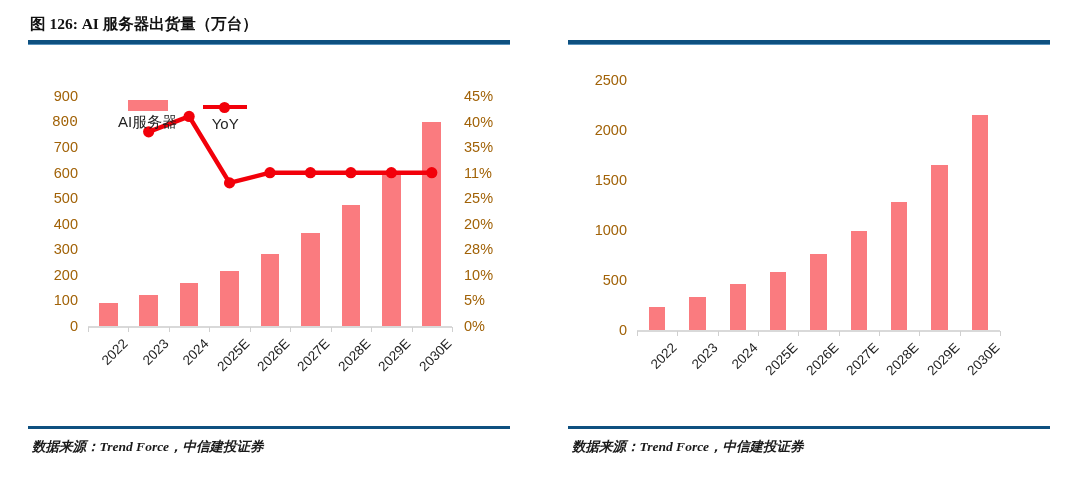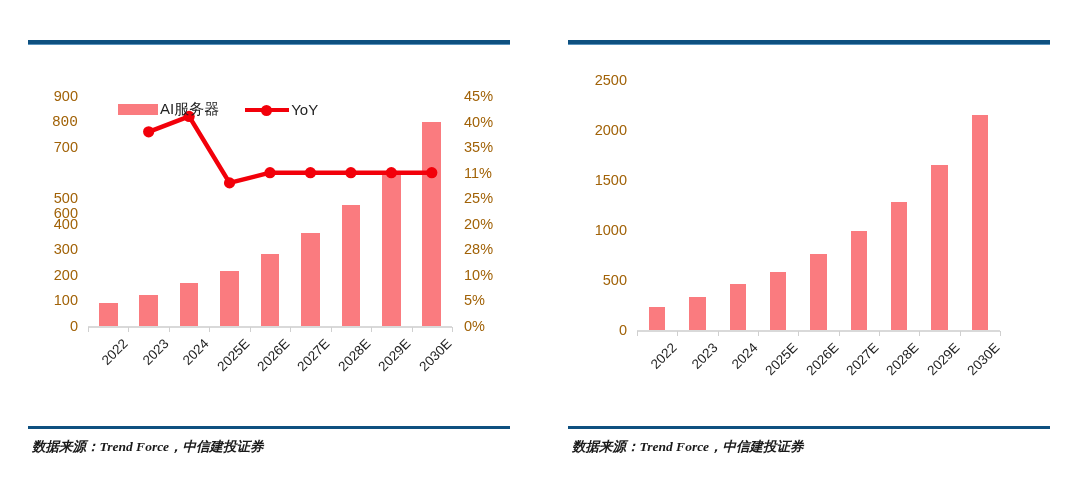--- a/index.html
+++ b/index.html
@@ -65,42 +65,43 @@
 
   
   .legend{position:absolute;display:flex;align-items:center;gap:6px;
           font-size:15px;color:#1f1f1f;white-space:nowrap;}
   .legend .swatch-bar{width:40px;height:11px;background:#FA7B7F;display:block;}
   .legend .swatch-line{position:relative;width:44px;height:12px;display:block;}
   .legend .swatch-line i{position:absolute;left:0;top:4px;width:44px;height:4.5px;
                           background:#F2000A;display:block;}
   .legend .swatch-line b{position:absolute;left:16px;top:1px;width:11px;height:11px;
                           border-radius:50%;background:#F2000A;display:block;}
-  .legend-item{display:flex;align-items:center;gap:2px;}
+  .legend-item{display:flex;align-items:center;gap:2px;flex-direction:column;}
 
   svg{display:block;overflow:visible;}
 </style>
 </head>
 <body>
 
 <div class="page">
 
   <div class="panel left">
+    <div class="fig-title">图 126: AI 服务器出货量（万台）</div>
     <div class="hdr-rule"></div>
     <div class="hdr-rule thin"></div>
 
     <div class="plot" id="plot-left" style="left:0;top:0;width:540px;height:400px;">
         <div class="axis-line" style="left: 88px; top: 326px; width: 364px; height: 1.5px; background: rgb(217, 217, 217);"></div>
         <div class="ylab" style="right: 462px; top: 326px;">0</div>
         <div class="ylab" style="right: 462px; top: 300.444px; margin-left: 47px;">100</div>
         <div class="ylab" style="right: 462px; top: 274.889px;">200</div>
         <div class="ylab" style="right: 462px; top: 249.333px;">300</div>
         <div class="ylab" style="right: 462px; top: 223.778px;">400</div>
         <div class="ylab" style="right: 462px; top: 198.222px;">500</div>
-        <div class="ylab" style="right: 462px; top: 172.667px; margin-top: 40px;">600</div>
+        <div class="ylab" style="right: 462px; top: 172.667px;">600</div>
         <div class="ylab" style="right: 462px; top: 147.111px;">700</div>
         <div class="ylab" style="right: 462px; top: 121.556px; font-family: Liberation Mono, monospace;">800</div>
         <div class="ylab" style="right: 462px; top: 96px;">900</div>
         <div class="ylab right" style="left: 464px; top: 326px;">0%</div>
         <div class="ylab right" style="left: 464px; top: 300.444px;">5%</div>
         <div class="ylab right" style="left: 464px; top: 274.889px;">10%</div>
         <div class="ylab right" style="left: 464px; top: 249.333px;">28%</div>
         <div class="ylab right" style="left: 464px; top: 223.778px;">20%</div>
         <div class="ylab right" style="left: 464px; top: 198.222px;">25%</div>
         <div class="ylab right" style="left: 464px; top: 172.667px;">11%</div>

